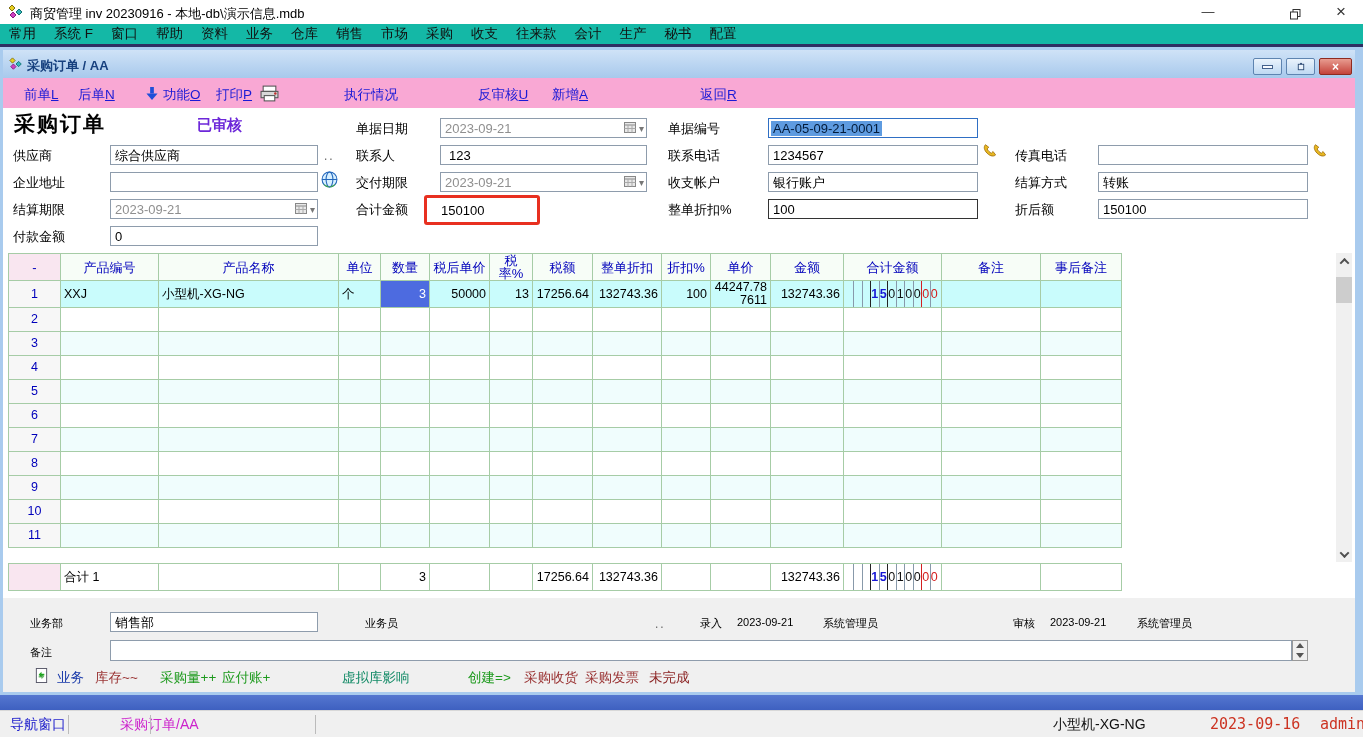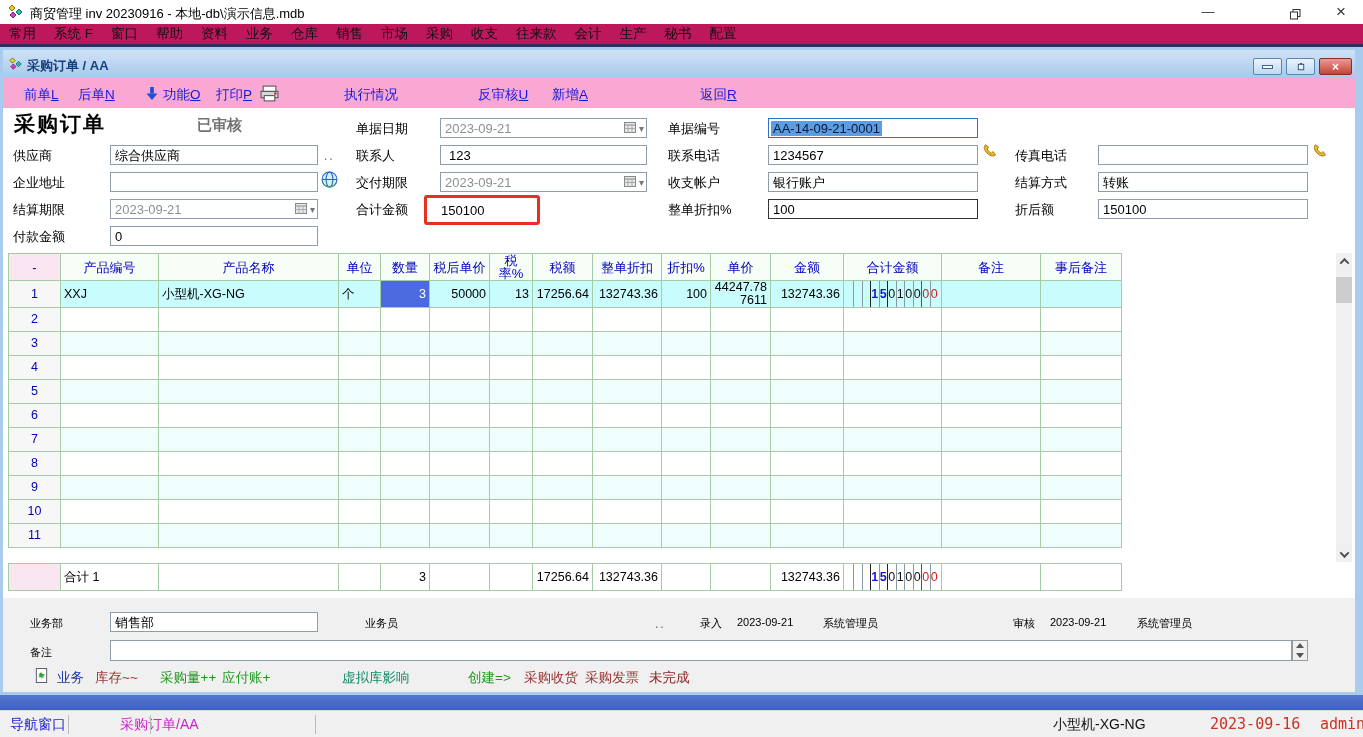--- a/index.html
+++ b/index.html
@@ -6,21 +6,21 @@
   html,body { width:1363px; height:737px; }
   body { position:relative; overflow:hidden; background:#fff;
          font-family:"Liberation Sans","DejaVu Sans",sans-serif; color:#000; }
   .abs { position:absolute; }
 
   
   .titlebar { left:0; top:0; width:1363px; height:24px; background:#fff; }
   .app-icon { left:8px; top:4px; width:16px; height:16px; }
   .title-text { left:30px; top:5px; font-size:13px; color:#000; }
   .win-btn { top:2px; height:20px; text-align:center; color:#333; cursor:pointer; }
-  .menubar { left:0; top:24px; width:1363px; height:20px; background:#be185d; display:flex; align-items:center; }
+  .menubar { left:0; top:24px; width:1363px; height:20px; background:#14b8a6; display:flex; align-items:center; }
   .menu-item { padding:2px 9px; font-size:13.5px; color:#111; cursor:pointer; }
   .darkline { left:0; top:44px; width:1363px; height:3px; background:#2E2E62; }
 
   
   .child-frame { left:0; top:47px; width:1363px; height:648px; border:3px solid #A9CBEE;
                  border-right-width:8px; pointer-events:none; z-index:50; }
   .child-titlebar { left:0; top:47px; width:1363px; height:31px;
                     background:linear-gradient(180deg,#D3E5F8,#A8C9EC); }
   .child-title-text { left:27px; top:10px; font-size:13px; font-weight:bold; color:#17407E; }
   .cbtn { top:11px; width:29px; height:17px; border:1px solid #5E84B0; border-radius:2px;
@@ -30,21 +30,21 @@
   .minbar { width:11px; height:4px; background:#F8FBFF; border:1px solid #44618C; }
 
   
   .child-toolbar { left:0; top:78px; width:1363px; height:30px; background:#f9a8d4; }
   .tb-item { position:absolute; top:8px; font-size:13.5px; color:#1A1AD6; cursor:pointer; white-space:nowrap; }
   .hotkey { text-decoration:underline; }
 
   
   .form-area { left:0; top:108px; width:1363px; height:145px; background:#fff; }
   .doc-title { left:14px; top:2px; font-size:21px; font-weight:bold; letter-spacing:2px; }
-  .status-badge { left:197px; top:8px; font-size:15px; font-weight:bold; color:#737373; }
+  .status-badge { left:197px; top:8px; font-size:15px; font-weight:bold; color:#6d28d9; }
   .lbl { position:absolute; font-size:13px; line-height:16px; white-space:nowrap; }
   .inp { position:absolute; height:20px; border:1px solid #8E9CAC; background:#fff;
          font-size:13px; line-height:17px; padding:1px 4px; white-space:nowrap; overflow:hidden; }
   .inp.dark { border-color:#333; }
   .inp.date { color:#8F8F8F; display:flex; align-items:center; justify-content:space-between; padding-right:2px; }
   .date-ics { display:flex; align-items:center; gap:3px; }
   .dd-ar { color:#777; font-size:10px; }
   .inp.docno { border-color:#2F6FC4; padding:1px 2px; }
   .sel-text { background:#5E9BE0; color:#021B3A; padding:0 2px; }
   .dots { position:absolute; font-size:12px; color:#666; letter-spacing:2px; cursor:pointer; }
@@ -206,21 +206,21 @@
             <rect x="0.5" y="1.5" width="11" height="10" fill="#E8E8E8" stroke="#888"></rect>
             <line x1="0.5" y1="4" x2="11.5" y2="4" stroke="#888"></line>
             <line x1="4" y1="4" x2="4" y2="11.5" stroke="#AAA"></line>
             <line x1="8" y1="4" x2="8" y2="11.5" stroke="#AAA"></line>
             <line x1="0.5" y1="7.5" x2="11.5" y2="7.5" stroke="#AAA"></line>
           </svg></span>
         <span class="dd-ar">▾</span>
       </span>
   </div>
   <div class="lbl" style="left:668px;top:13px;">单据编号</div>
-  <div class="inp docno" style="left:768px;top:10px;width:210px;"><span class="sel-text">AA-14-09-21-0001</span></div>
+  <div class="inp docno" style="left:768px;top:10px;width:210px;"><span class="sel-text">AA-05-09-21-0001</span></div>
 
   <div class="lbl" style="left:13px;top:40px;">供应商</div>
   <div class="inp" style="left:110px;top:37px;width:208px;">综合供应商</div>
   <div class="dots" style="left:324px;top:41px;">..</div>
   <div class="lbl" style="left:356px;top:40px;">联系人</div>
   <div class="inp" style="left:440px;top:37px;width:207px;padding-left:8px;">123</div>
   <div class="lbl" style="left:668px;top:40px;">联系电话</div>
   <div class="inp" style="left:768px;top:37px;width:210px;">1234567</div>
   <span class="ic" style="left:982px;top:35px;">
     <svg width="17" height="17" viewBox="0 0 20 20">

